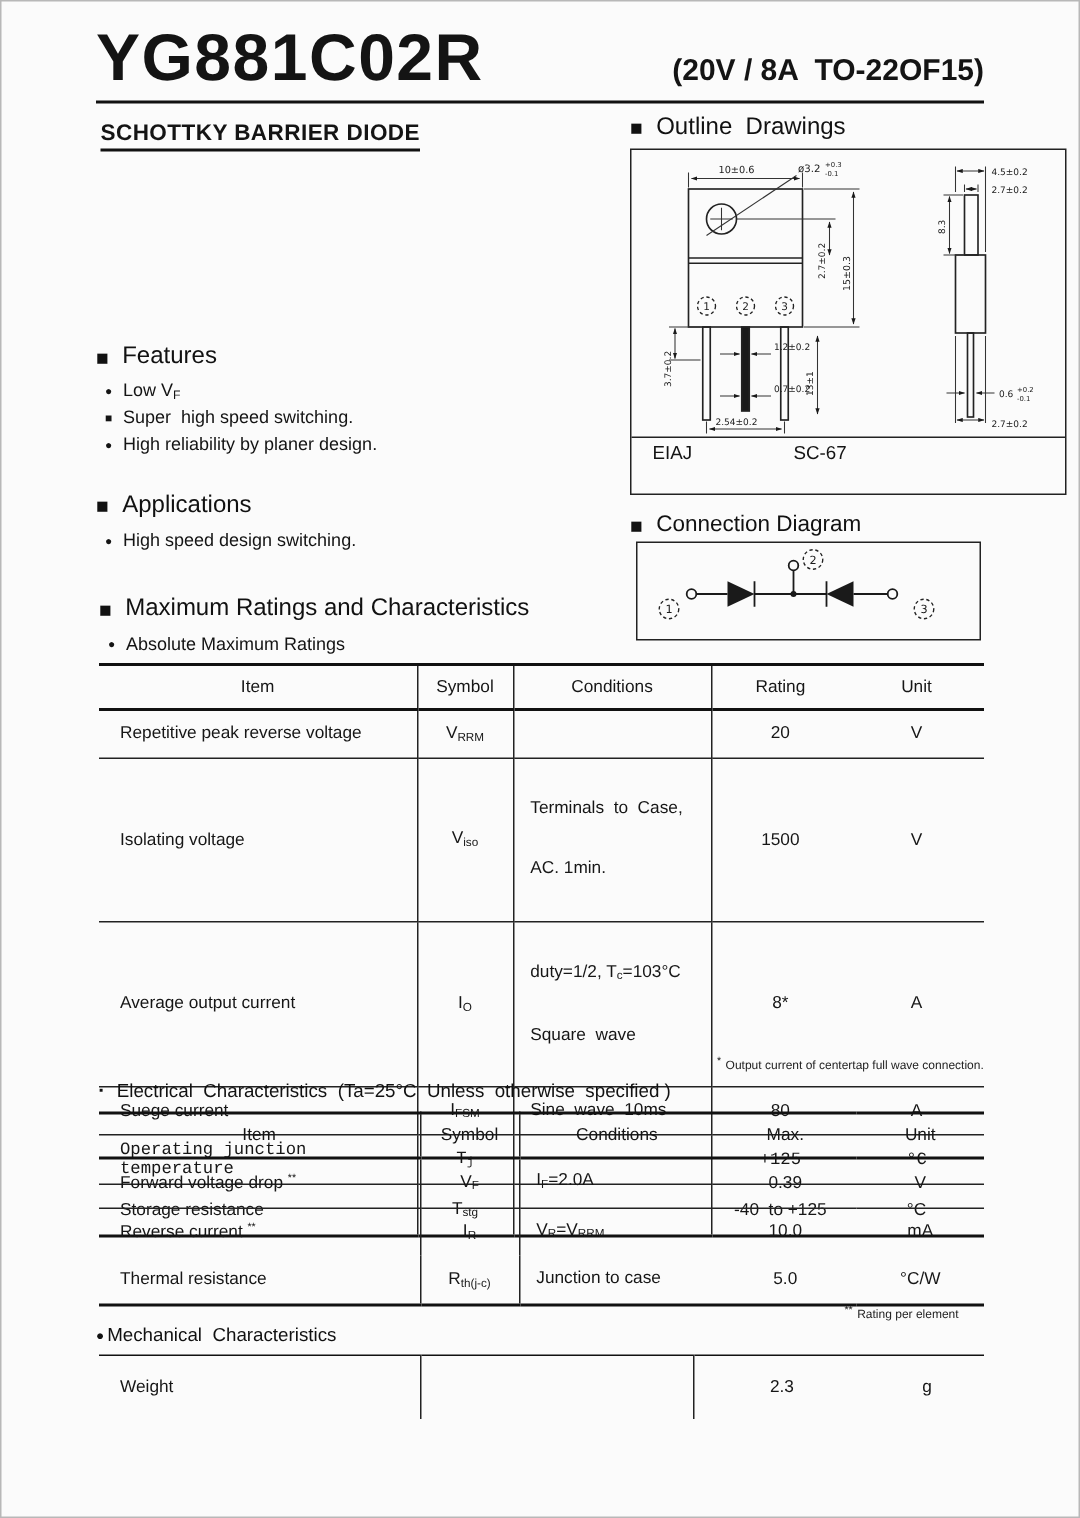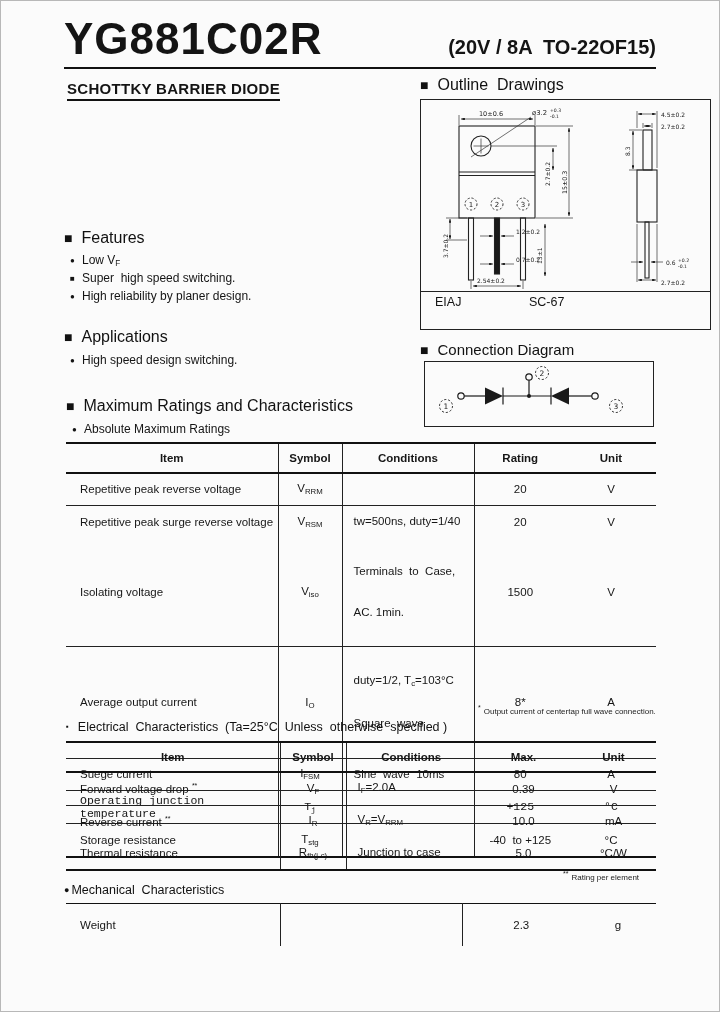--- a/index.html
+++ b/index.html
@@ -28,21 +28,21 @@
 
   .list { font-size:12px; }
   .list .li { display:flex; align-items:baseline; height:18px; }
   .list .mk { width:12px; font-size:8px; position:relative; top:-1px; }
 
   .box { border:1.3px solid #222; background:transparent; }
 
   
   table.tbl { border-collapse:collapse; table-layout:fixed; width:590px; font-size:11.5px; color:#161616; }
   table.tbl td, table.tbl th { padding:0; vertical-align:middle; font-weight:normal; }
-  table.tbl tr.hd th { font-weight:bold; font-size:11.5px; }
+  table.tbl tr.hd th { font-weight:normal; font-size:11.5px; }
   .bt-thick { border-top:2.4px solid #111; }
   .bb-thick td, .bb-thick th { border-bottom:2.2px solid #111; }
   tr.sep td { border-bottom:1px solid #222; }
   .vr { border-right:1px solid #222; }
   .it { text-align:left; padding-left:14px !important; }
   .ctr { text-align:center; }
   .cond { text-align:left; padding-left:11px !important; line-height:13.5px; }
   sub { font-size:68%; vertical-align:-0.25em; letter-spacing:0; }
   sup.fn { font-size:7px; vertical-align:super; margin-right:3px; }
   .footnote { font-size:8px; color:#222; }
@@ -255,27 +255,20 @@
     <th class="ctr">Rating</th>
     <th class="ctr">Unit</th>
   </tr>
   <tr class="sep" style="height:32px;">
     <td class="vr it pw">Repetitive peak reverse voltage</td>
     <td class="vr ctr">V<sub>RRM</sub></td>
     <td class="vr cond pw"></td>
     <td class="ctr pw">20</td>
     <td class="ctr">V</td>
   </tr>
-  <tr style="height:33px;">
-    <td class="vr it pw">Repetitive peak surge reverse voltage</td>
-    <td class="vr ctr">V<sub>RSM</sub></td>
-    <td class="vr cond pw">tw=500ns, duty=1/40</td>
-    <td class="ctr pw">20</td>
-    <td class="ctr">V</td>
-  </tr>
   <tr class="sep" style="height:33px;">
     <td class="vr it pw">Isolating voltage</td>
     <td class="vr ctr">V<sub>iso</sub></td>
     <td class="vr cond pw">
       <div class="pw">Terminals  to  Case,</div>
       <div class="pw">AC. 1min.</div>
     </td>
     <td class="ctr pw">1500</td>
     <td class="ctr">V</td>
   </tr>

